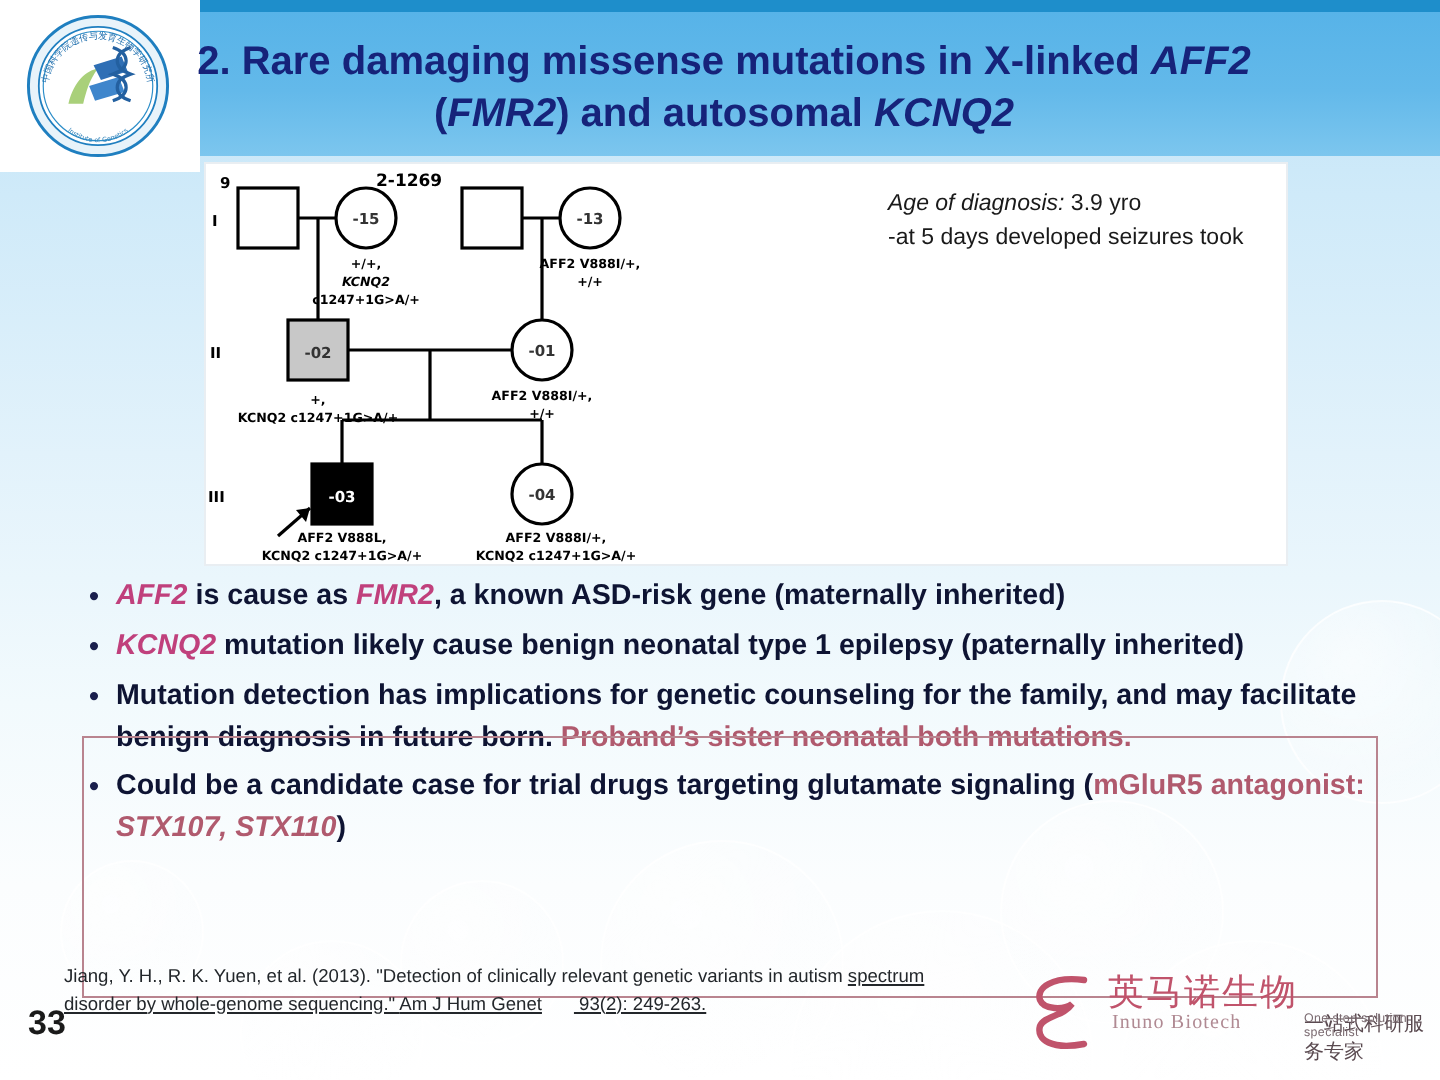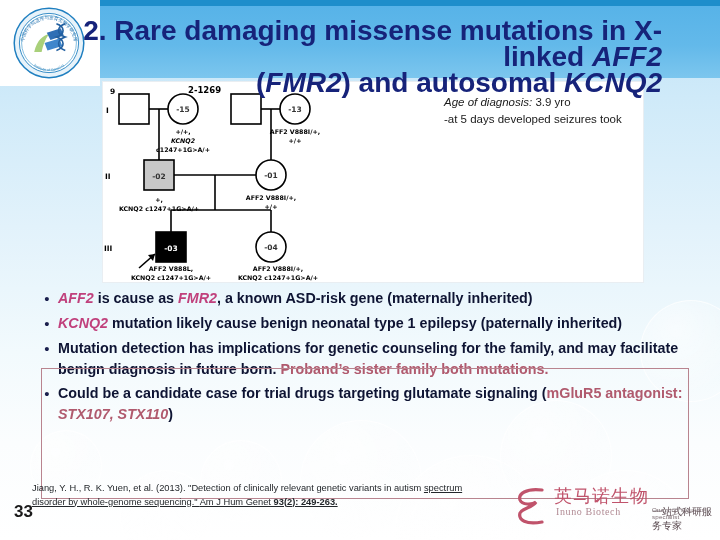--- a/index.html
+++ b/index.html
@@ -18,21 +18,21 @@
        background:radial-gradient(circle at 35% 30%, rgba(255,255,255,.55), rgba(255,255,255,.12) 60%, rgba(255,255,255,0) 72%);}
   
   .topstrip{position:absolute;left:0;top:0;width:720px;height:6px;background:#1e8ecb;}
   .titleband{position:absolute;left:0;top:6px;width:720px;height:72px;
      background:linear-gradient(to bottom,#57b3e8 0%,#63b9ea 55%,#7cc6ee 100%);}
   
   .logoplate{position:absolute;left:0;top:0;width:100px;height:86px;background:#ffffff;z-index:6;}
   .seal{position:absolute;left:10px;top:6px;width:78px;height:74px;}
   
   .title{position:absolute;left:62px;top:18px;width:600px;z-index:7;
-     color:#16237a;font-weight:bold;font-size:28px;line-height:26px;text-align:right;}
+     color:#16237a;font-weight:bold;font-size:20px;line-height:26px;text-align:center;}
   .title i{font-style:italic;}
   
   .card{position:absolute;left:103px;top:82px;width:540px;height:200px;background:#ffffff;z-index:5;
      box-shadow:0 0 0 1px #e9eef2;}
   .ped{position:absolute;left:0;top:0;width:300px;height:200px;}
   .note{position:absolute;left:300px;top:12px;width:236px;color:#1a1a1a;
      font-size:11.5px;line-height:16.5px;font-family:"Liberation Sans",sans-serif;margin-left:41px;}
   .note .em{font-style:italic;}
   
   .bullets{position:absolute;left:36px;top:288px;width:660px;z-index:7;}
@@ -41,21 +41,21 @@
   .btxt{flex:1;color:#0e1433;font-weight:bold;font-size:14.3px;line-height:20.5px;}
   .btxt i{font-style:italic;}
   .gene{color:#c0407c;}
   .mauve2{color:#b05a6e;}
   
   .mrect{position:absolute;left:41px;top:368px;width:646px;height:129px;border:1.4px solid #b9848f;z-index:8;}
   
   .cite{position:absolute;left:32px;top:482px;width:460px;z-index:9;
      color:#23272b;font-size:9.3px;line-height:13.5px;}
   .cite u{text-decoration:underline;}
-  .cite b{font-weight:bold;}
+  .cite b{font-weight:normal;padding-left:16px;}
   .pageno{position:absolute;left:14px;top:502px;color:#1a1a1a;font-size:17px;font-weight:bold;z-index:9;}
   
   .blogo{position:absolute;left:512px;top:486px;width:200px;height:44px;z-index:9;}
   .bl-cn{position:absolute;left:42px;top:-2px;color:#c0536b;font-size:18px;font-weight:normal;letter-spacing:1px;
      font-family:"DejaVu Sans",sans-serif;}
   .bl-en{position:absolute;left:44px;top:20px;color:#b08a93;font-size:10px;letter-spacing:.6px;
      font-family:"Liberation Serif",serif;text-align:right;}
   .bl-cn2{position:absolute;left:140px;top:19px;color:#5a4a50;font-size:10px;font-family:"DejaVu Sans",sans-serif;}
   .bl-en2{position:absolute;left:140px;top:20px;color:#7a6a70;font-size:6.2px;letter-spacing:.2px;}
 </style>
@@ -181,21 +181,21 @@
       <div class="bl">
         <div class="dot">•</div>
         <div class="btxt"><i class="gene">AFF2</i><span> is cause as </span><i class="gene">FMR2</i><span>,  a known ASD-risk gene (maternally inherited)</span></div>
       </div>
       <div class="bl">
         <div class="dot">•</div>
         <div class="btxt"><i class="gene">KCNQ2</i><span> mutation likely cause benign neonatal type 1 epilepsy (paternally inherited)</span></div>
       </div>
       <div class="bl">
         <div class="dot">•</div>
-        <div class="btxt"><span>Mutation detection has implications for genetic counseling for the family, and may facilitate benign diagnosis in future born. </span><span class="mauve2">Proband’s sister family both mutations.</span></div>
+        <div class="btxt"><span>Mutation detection has implications for genetic counseling for the family, and may facilitate benign diagnosis in future born. </span><span class="mauve2">Proband’s sister neonatal both mutations.</span></div>
       </div>
       <div class="bl">
         <div class="dot">•</div>
         <div class="btxt"><span>Could be a candidate case for trial drugs targeting glutamate signaling (</span><span class="mauve2">mGluR5 antagonist: </span><i class="mauve2">STX107, STX110</i><span>)</span></div>
       </div>
     </div>
 
   <div class="mrect"></div>
 
   <div class="cite">

